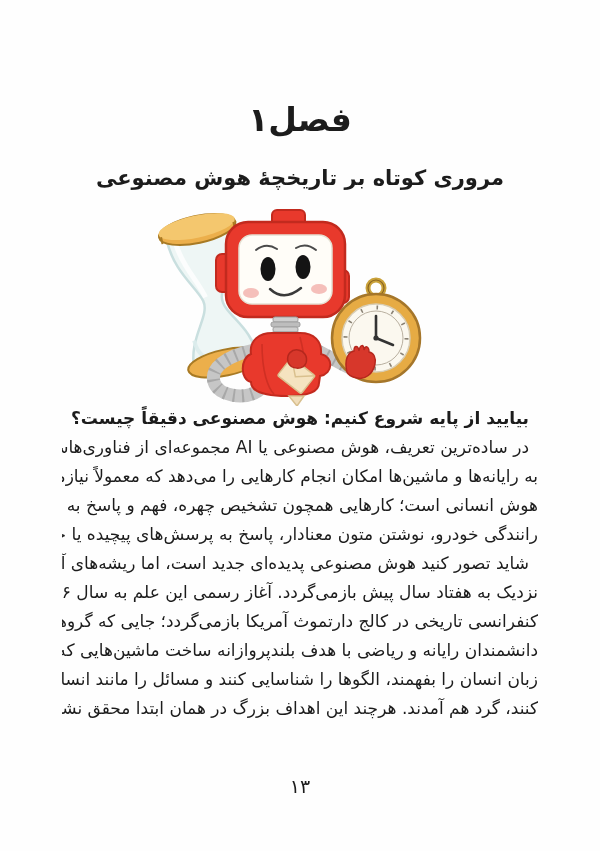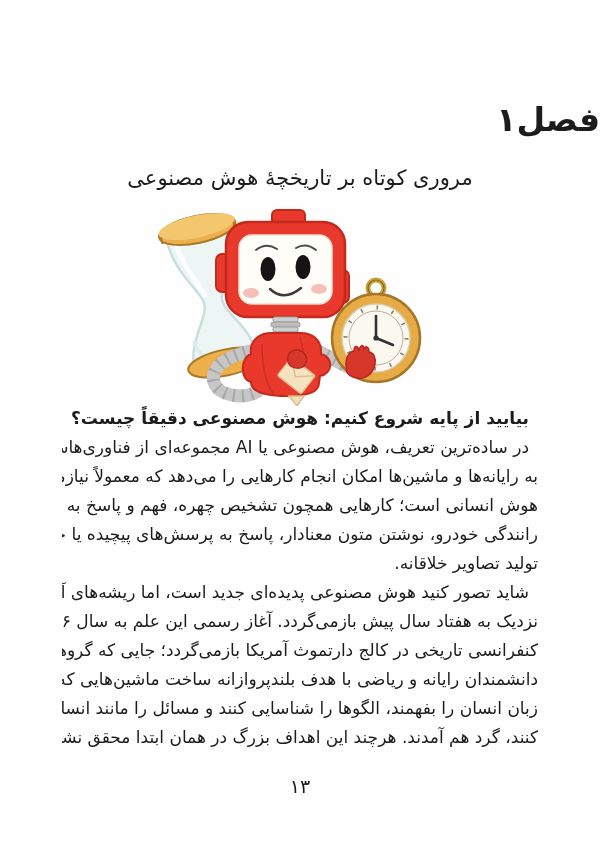--- a/index.html
+++ b/index.html
@@ -8,27 +8,28 @@
     width:600px;height:851px;
     margin:0 auto;
     background:#fefefe;
     font-family:"DejaVu Sans", sans-serif;
     color:#1c1c1c;
     direction:rtl;
     overflow:hidden;
   }
   .chapter-title{
     position:absolute;top:100px;left:0;right:0;
+    text-align:center;
     font-size:33px;font-weight:bold;
     letter-spacing:0;
   }
   .chapter-subtitle{
     position:absolute;top:166px;left:0;right:0;
     text-align:center;
-    font-size:21px;font-weight:normal;
+    font-size:21px;font-weight:bold;
   }
   .illustration{
     position:absolute;top:204px;left:150px;
     width:300px;height:202px;
   }
   .body-text{
     position:absolute;top:404px;right:62px;left:62px;
     font-size:17px;
   }
   .line{
@@ -141,21 +142,20 @@
     </g>
   </svg>
 
   <div class="body-text">
     <div class="line rightend bold indent">بیایید از پایه شروع کنیم: هوش مصنوعی دقیقاً چیست؟</div>
 
     <div class="line indent">در ساده‌ترین تعریف، هوش مصنوعی یا AI مجموعه‌ای از فناوری‌هاست که</div>
     <div class="line">به رایانه‌ها و ماشین‌ها امکان انجام کارهایی را می‌دهد که معمولاً نیازمند</div>
     <div class="line">هوش انسانی است؛ کارهایی همچون تشخیص چهره، فهم و پاسخ به گفتار،</div>
     <div class="line">رانندگی خودرو، نوشتن متون معنادار، پاسخ به پرسش‌های پیچیده یا حتی</div>
-    <div class="line rightend">تولید تصاویر خلاقانه.</div>
 
     <div class="line indent">شاید تصور کنید هوش مصنوعی پدیده‌ای جدید است، اما ریشه‌های آن به</div>
     <div class="line">نزدیک به هفتاد سال پیش بازمی‌گردد. آغاز رسمی این علم به سال ۱۹۵۶ و</div>
     <div class="line">کنفرانسی تاریخی در کالج دارتموث آمریکا بازمی‌گردد؛ جایی که گروهی از</div>
     <div class="line">دانشمندان رایانه و ریاضی با هدف بلندپروازانه ساخت ماشین‌هایی که بتوانند</div>
     <div class="line">زبان انسان را بفهمند، الگوها را شناسایی کنند و مسائل را مانند انسان حل</div>
     <div class="line">کنند، گرد هم آمدند. هرچند این اهداف بزرگ در همان ابتدا محقق نشد، اما</div>
   </div>
 
   <div class="page-number">۱۳</div>

